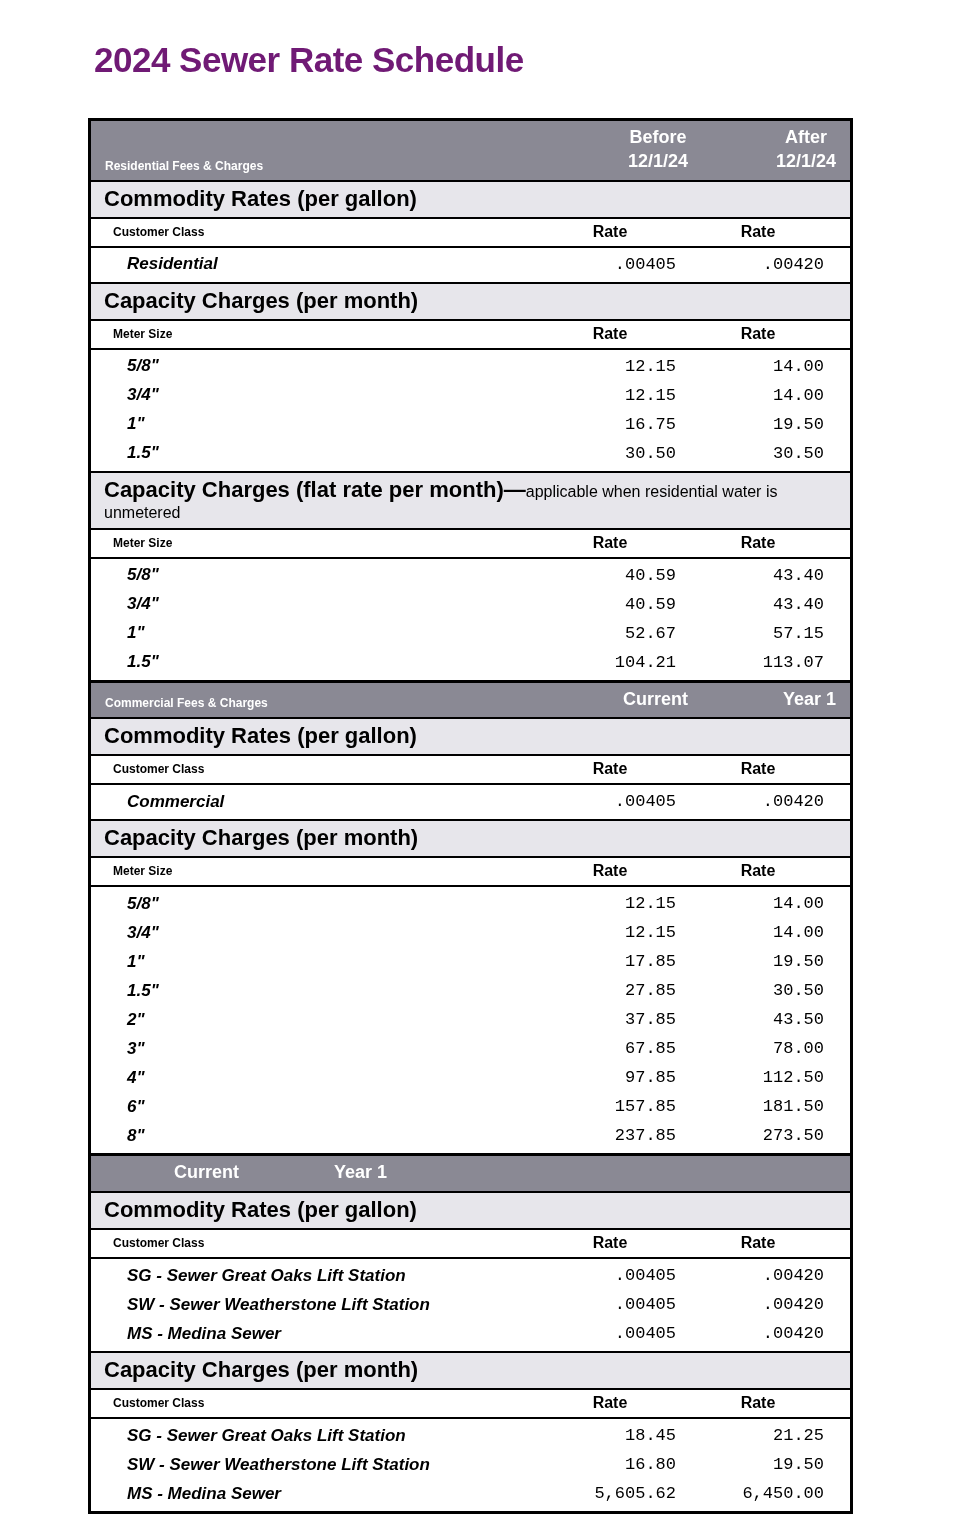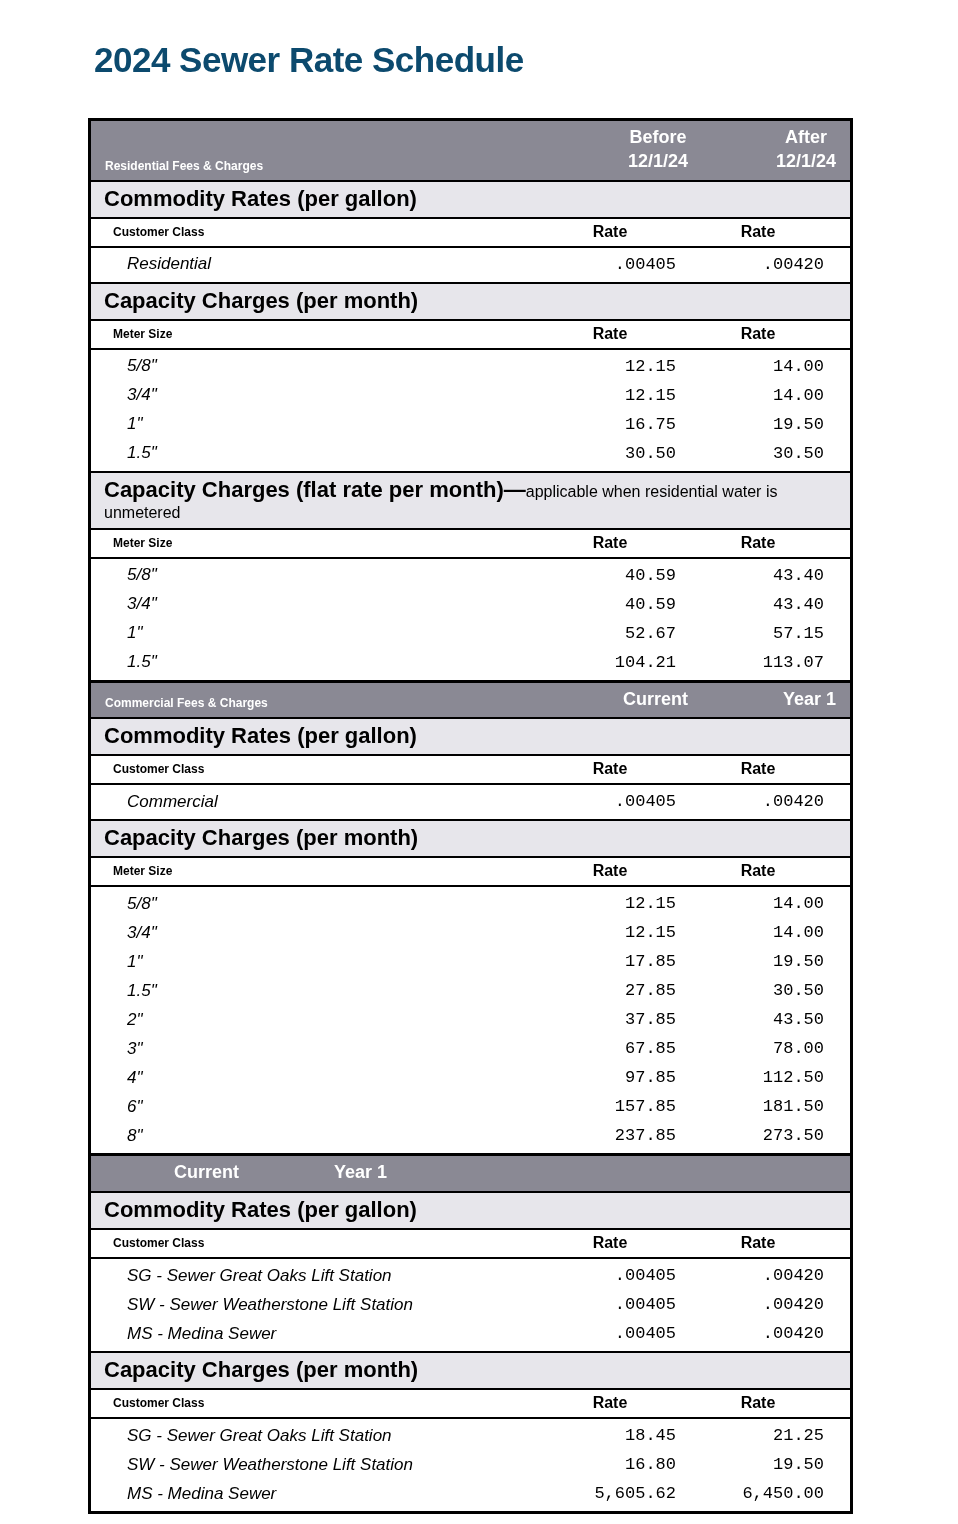--- a/index.html
+++ b/index.html
@@ -8,21 +8,21 @@
     width: 958px; height: 1524px;
     font-family: "Liberation Sans", sans-serif;
     color: #000;
     position: relative;
     overflow: hidden;
   }
   .page { position: absolute; inset: 0; background: #fff; }
 
   .page-title {
     position: absolute; left: 94px; top: 40px;
-    font-size: 35px; font-weight: 700; color: #0c4a6e;
+    font-size: 35px; font-weight: 700; color: #701a75;
     letter-spacing: -0.5px;
   }
 
   .rate-table {
     position: absolute; left: 88px; top: 118px; width: 765px;
     border: 3px solid #000; background: #fff;
     font-size: 17px;
   }
 
   
@@ -52,21 +52,21 @@
     border-bottom: 2px solid #000;
     padding: 4px 0 5px;
     font-weight: 700; background: #fff;
   }
   .ch-label { flex: 1; padding-left: 22px; font-size: 12px; }
   .rate-h { width: 148px; text-align: center; padding-right: 36px; font-size: 16px; }
 
   
   .data-rows { background: #fff; padding: 2px 0 3px; }
   .row { display: flex; align-items: center; padding: 4.5px 0; }
-  .r-label { flex: 1; padding-left: 36px; font-style: italic; font-size: 17px; }
+  .r-label { flex: 1; padding-left: 36px; font-style: italic; font-size: 17px; font-weight: bold; }
   .rv { width: 148px; text-align: right; padding-right: 26px; font-size: 17px; font-family: Liberation Mono, monospace; }
 </style>
 </head>
 <body>
 
 <div class="page">
   <h1 class="page-title">2024 Sewer Rate Schedule</h1>
   <div class="rate-table">
       <div class="section-header">
         <div class="sh-label">Residential Fees &amp; Charges</div>

